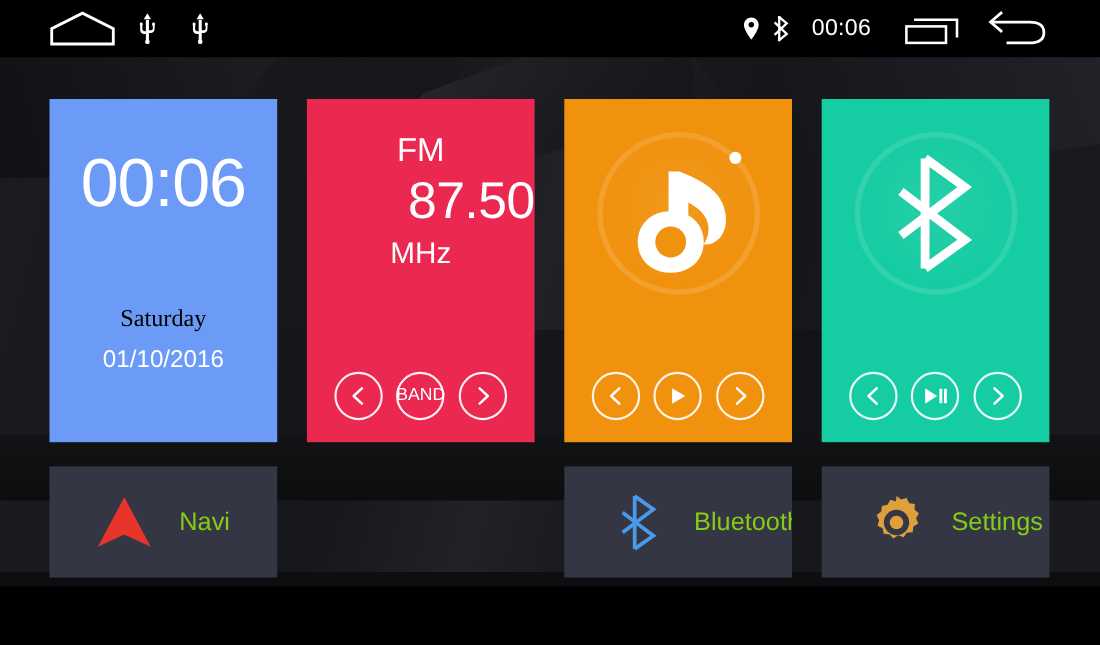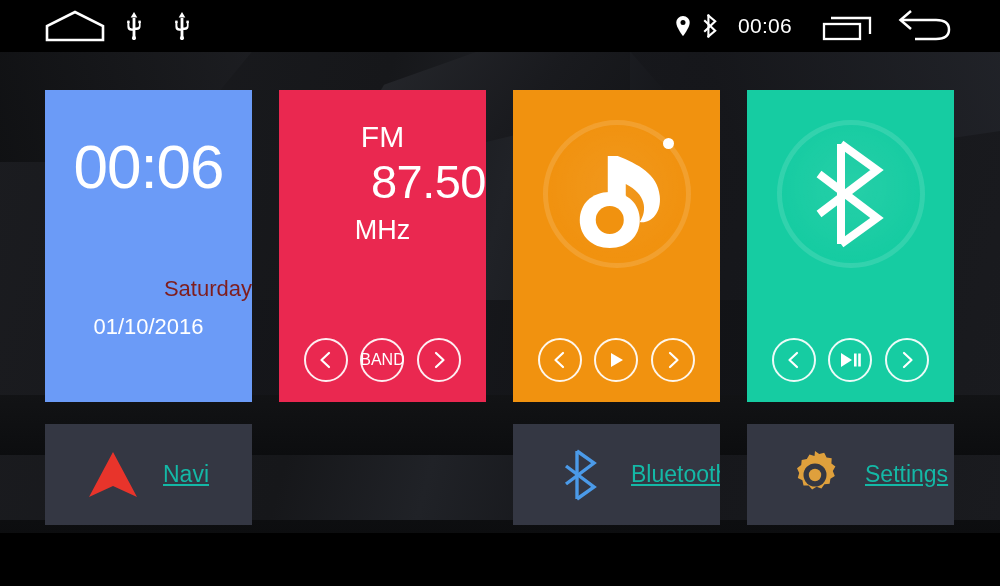--- a/index.html
+++ b/index.html
@@ -64,21 +64,21 @@
 
   
   #tile-clock{ background:#6b9bf7; }
   .clock-time{
     position:absolute; left:0; top:46px; width:100%;
     text-align:center; color:#fff; font-size:62px; font-weight:400;
     letter-spacing:-1px; line-height:1;
   }
   .clock-day{
     position:absolute; left:0; top:186px; width:100%;
-    text-align:right; color:#7f1d1d; font-size:22px;
+    text-align:center; color:#000000; font-size:22px;font-family:Liberation Serif, serif;
   }
   .clock-date{
     position:absolute; left:0; top:224px; width:100%;
     text-align:center; color:#fff; font-size:22px;
   }
 
   
   #tile-radio{ background:#ea2850; }
   .radio-band{
     position:absolute; left:0; top:30px; width:100%;
@@ -134,21 +134,21 @@
     color:#fff; font-size:16px; letter-spacing:0; white-space:nowrap;
   }
 
   
   .app-inner{
     width:100%; height:100%;
     display:flex; align-items:center; justify-content:flex-start;
     padding-left:42px; gap:24px;
   }
   .app-icon{ width:52px; height:52px; display:flex; align-items:center; justify-content:center; flex:0 0 auto;}
-  .app-label{ color:#14b8a6; font-size:23px;text-decoration:underline; }
+  .app-label{ color:#84cc16; font-size:23px; }
 
   
   #pager{
     position:absolute; left:0; top:548px; width:1000px; height:14px;
     display:flex; align-items:center; justify-content:center; gap:9px; z-index:4;
   }
   .dash{ width:32px; height:6px; background:#4d4d4d; border-radius:1px; }
   .dash.active{ background:#ffffff; }
 </style>
 </head>

